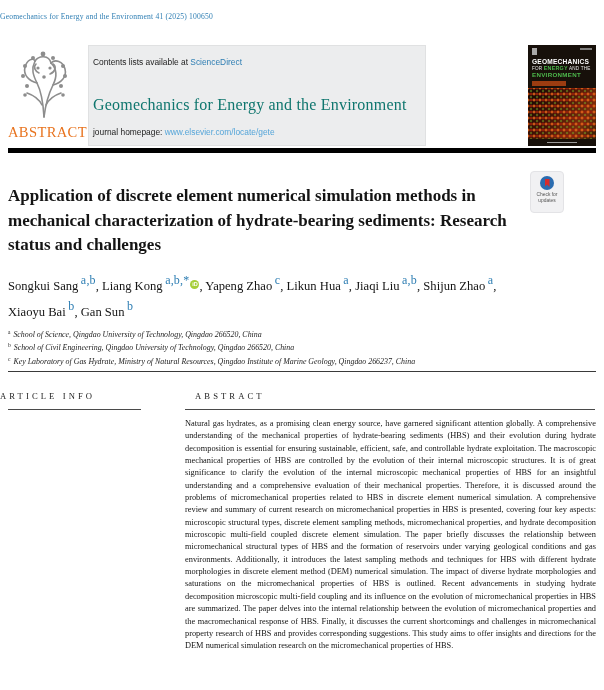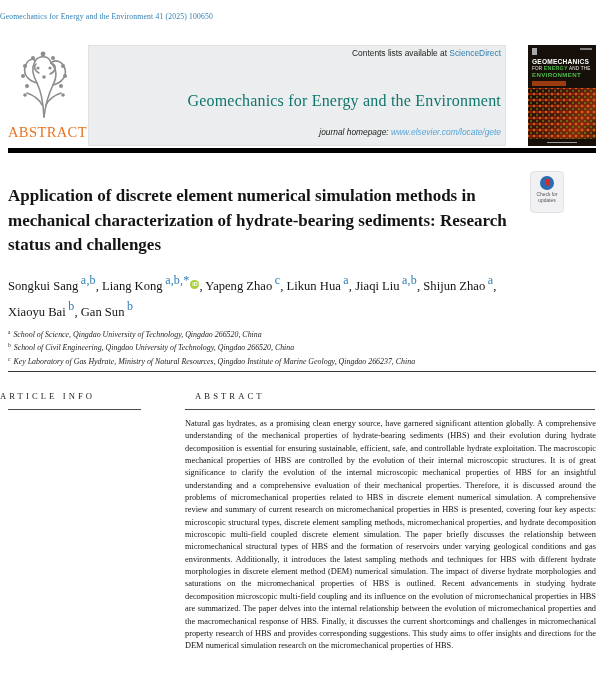--- a/index.html
+++ b/index.html
@@ -15,25 +15,25 @@
   .page{position:relative;width:604px;height:690px;}
 
   
   .citation{position:absolute;top:12px;left:0;width:100%;text-align:left;font-size:7.6px;color:var(--link-blue);letter-spacing:.2px;}
 
   
   .logo-block{position:absolute;top:47px;left:8px;width:72px;height:99px;text-align:center;}
   .logo-tree{display:block;margin:0 auto;}
   .logo-word{font-family:"Liberation Serif",serif;font-size:14.5px;color:var(--elsevier-orange);letter-spacing:.4px;margin-top:1px;}
 
-  .contents-box{position:absolute;top:45px;left:88px;width:418px;height:101px;background:#ecedee;border:1px solid #e0e1e2;display:flex;flex-direction:column;justify-content:space-between;align-items:flex-end;padding:2px 4px 8px 4px;}
+  .contents-box{position:absolute;top:45px;left:88px;width:338px;height:101px;background:#ecedee;border:1px solid #e0e1e2;display:flex;flex-direction:column;justify-content:space-between;align-items:flex-start;padding:11px 4px 8px 4px;}
   .contents-line{font-family:"Liberation Sans",sans-serif;font-size:8.4px;color:#222;}
   .contents-line a{color:var(--link-blue);text-decoration:none;}
   .journal-title{font-size:16px;color:#0f766e;letter-spacing:.2px;margin-top:16px;}
-  .homepage-line{font-family:"Liberation Sans",sans-serif;font-size:8.4px;color:#222;font-style:italic;}
+  .homepage-line{font-family:"Liberation Sans",sans-serif;font-size:8.4px;color:#222;}
   .homepage-line a{color:var(--homepage-blue);text-decoration:none;}
 
   
   .cover{position:absolute;top:45px;left:528px;width:68px;height:101px;background:#17100a;display:flex;flex-direction:column;overflow:hidden;}
   .cover-top{padding:3px 4px 2px 4px;background:#17100a;}
   .cover-mini-row{display:flex;justify-content:space-between;align-items:flex-start;height:8px;}
   .cover-mini-logo{width:5px;height:7px;background:#cfcfcf;opacity:.8;}
   .cover-mini-issue{width:12px;height:2px;background:#9a9a9a;opacity:.8;}
   .cover-t1{font-family:"Liberation Sans",sans-serif;font-weight:bold;font-size:6.6px;color:#ffffff;letter-spacing:.2px;margin-top:2px;}
   .cover-t2{font-family:"Liberation Sans",sans-serif;font-size:4.6px;color:#e8e8e8;letter-spacing:.2px;}

